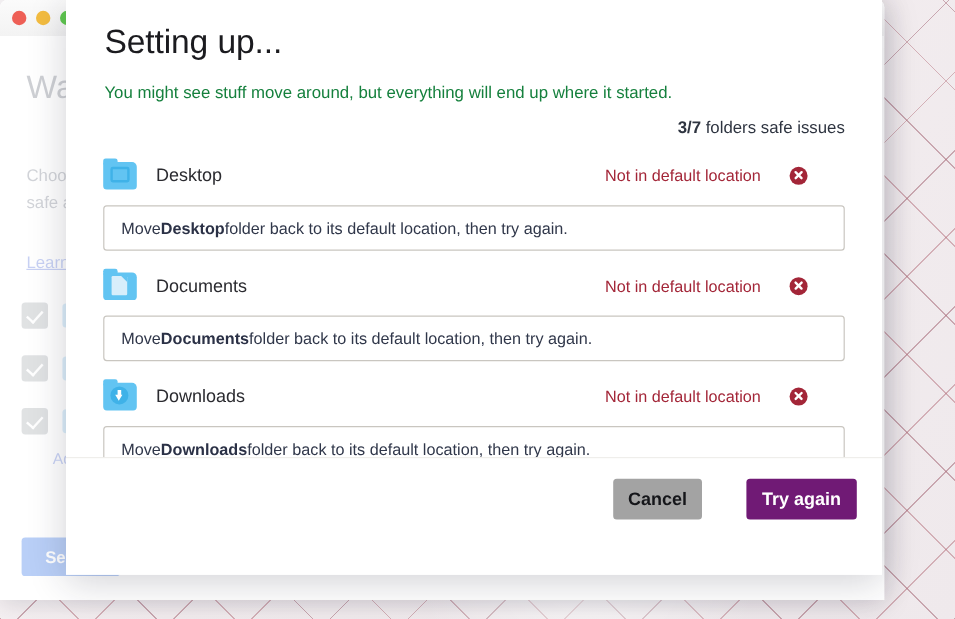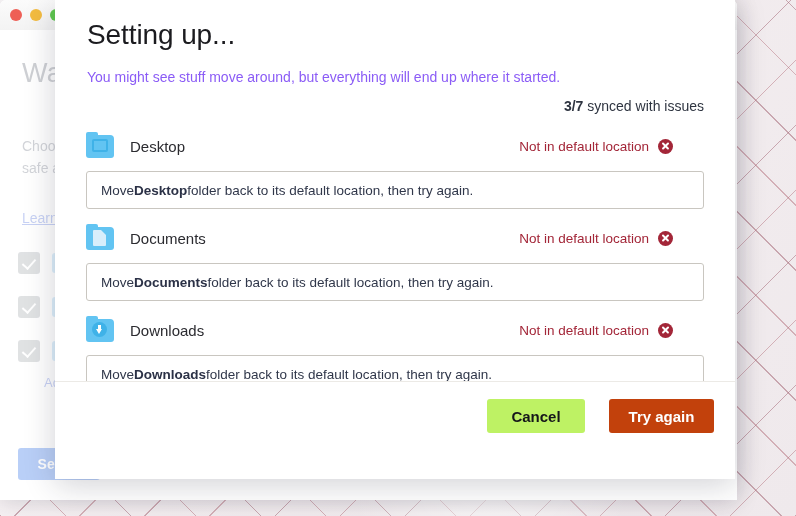--- a/index.html
+++ b/index.html
@@ -186,21 +186,21 @@
     font-size: 28px;
     line-height: 30px;
     font-weight: 400;
     color: #1b1b1f;
     letter-spacing: -0.1px;
   }
   .modal-sub {
     position: absolute;
     left: 32px; top: 69px;
     font-size: 14px;
-    color: #8b5cf6;
+    color: #15803d;
   }
   .issue-count {
     position: absolute;
     right: 31px; top: 98px;
     font-size: 14px;
     color: #2e3440;
     white-space: nowrap;
   }
   .issue-count b { font-weight: 700; }
 
@@ -296,21 +296,21 @@
   .folder-name {
     margin-left: 16px;
     font-size: 15px;
     color: #2b2b30;
   }
   .folder-status {
     position: absolute;
     right: 31px;
     display: flex;
     align-items: flex-end;
-    gap: 9px;
+    gap: 24px;
   }
   .status-text {
     font-size: 13.5px;
     color: #a32638;
   }
   .status-x {
     width: 15px; height: 15px;
     border-radius: 50%;
     background: #a32638;
     position: relative;
@@ -363,28 +363,28 @@
     height: 34px;
     border: none;
     border-radius: 3px;
     font-size: 15px;
     font-weight: 700;
     cursor: pointer;
     font-family: "Liberation Sans", sans-serif;
   }
   .btn-cancel {
     right: 150px;
-    width: 98px;
-    background: #bef264;
+    width: 74px;
+    background: #a3a3a3;
     color: #15161a;
   }
   .btn-try {
     right: 21px;
-    width: 105px;
-    background: #c2410c;
+    width: 92px;
+    background: #701a75;
     color: #ffffff;
   }
 </style>
 </head>
 <body>
 
 <div id="root">
 
   <div class="wallpaper">
     <div class="wallpaper-glow"></div>
@@ -423,21 +423,21 @@
     </div>
   </div>
 
   <div class="modal">
 
     <div class="modal-title">Setting up...</div>
     <div class="modal-sub">You might see stuff move around, but everything will end up where it started.</div>
 
     <div class="issue-count">
       <b>3/7</b>
-      <span>synced with issues</span>
+      <span>folders safe issues</span>
     </div>
 
     <div class="scroll-area">
 
       <div class="folder-block">
         <div class="folder-head">
           <div class="folder-icon">
             <div class="tab"></div>
               <div class="back"></div>
             <div class="glyph">

